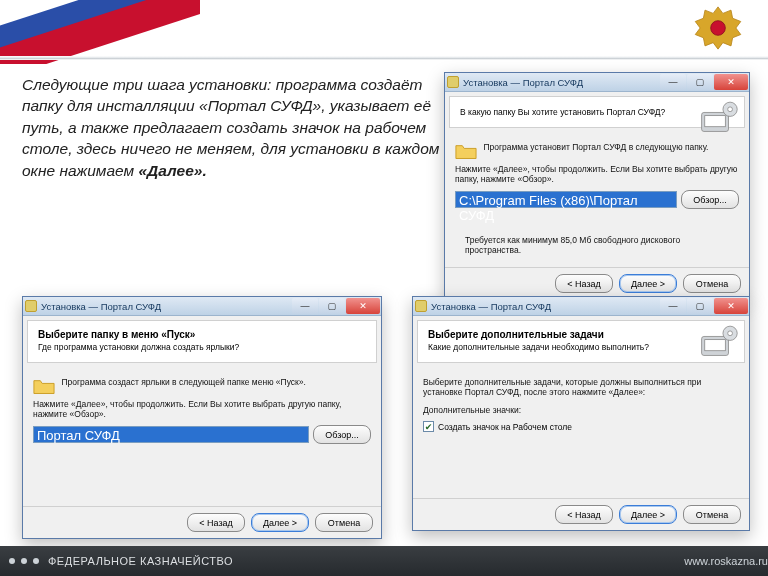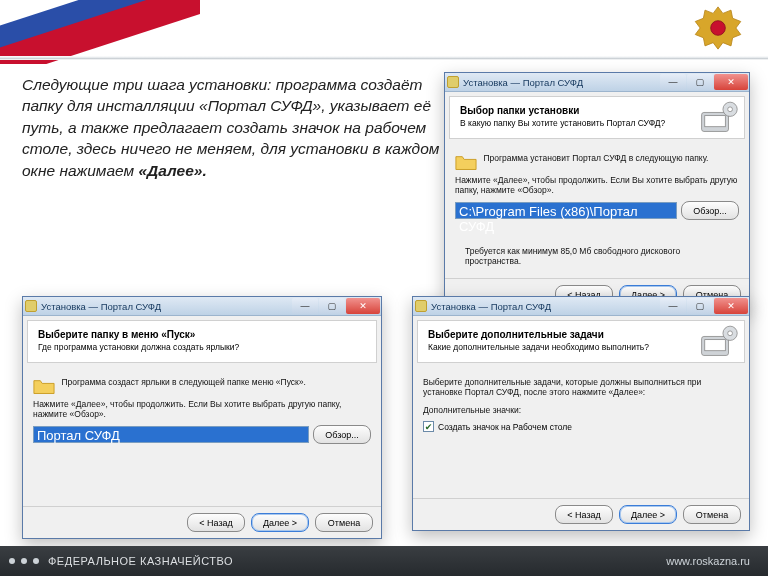--- a/index.html
+++ b/index.html
@@ -67,21 +67,21 @@
 
   .small-label { font-size:8.5px; color:#111; margin-top:8px; }
 
   
   .footer { position:absolute; left:0; bottom:0; width:768px; height:30px;
     background:linear-gradient(#3a3e42,#262a2e); color:#dcdfe2; display:flex;
     align-items:center; font-size:11px; }
   .footer .dots { width:48px; display:flex; justify-content:center; gap:6px; }
   .footer .dot { width:6px; height:6px; border-radius:50%; background:#ccd2d7; }
   .footer .name { letter-spacing:.5px; }
-  .footer .url  { margin-left:auto; margin-right:18px; color:#cdd3d8;text-align:center; }
+  .footer .url  { margin-left:auto; color:#cdd3d8;text-align:center; }
 </style>
 </head>
 <body>
 
 <div class="hdr-wrap">
   <div class="flag-corner">
     <div class="strip w"></div>
       <div class="strip b"></div>
       <div class="strip r"></div>
   </div>
@@ -105,21 +105,20 @@
   <div class="titlebar">
     <span class="tb-ico"></span>
     <span class="tb-text">Установка — Портал СУФД</span>
     <div class="tb-btns">
       <div class="tb-btn min">―</div>
       <div class="tb-btn max">▢</div>
       <div class="tb-btn cls">✕</div>
     </div>
   </div>
   <div class="white-pane">
-    <div class="step-title">Выбор папки установки</div>
     <div class="step-sub">В какую папку Вы хотите установить Портал СУФД?</div>
     <div class="head-icon icon-disk">
       <svg viewBox="0 0 48 42">
           <rect x="2" y="14" width="34" height="24" rx="3" fill="#cfd3d7" stroke="#888"></rect>
           <rect x="6" y="18" width="26" height="14" fill="#fff" stroke="#888"></rect>
           <circle cx="38" cy="10" r="9" fill="#d9dde1" stroke="#888"></circle>
           <circle cx="38" cy="10" r="3" fill="#fff" stroke="#888"></circle>
         </svg>
     </div>
   </div>

